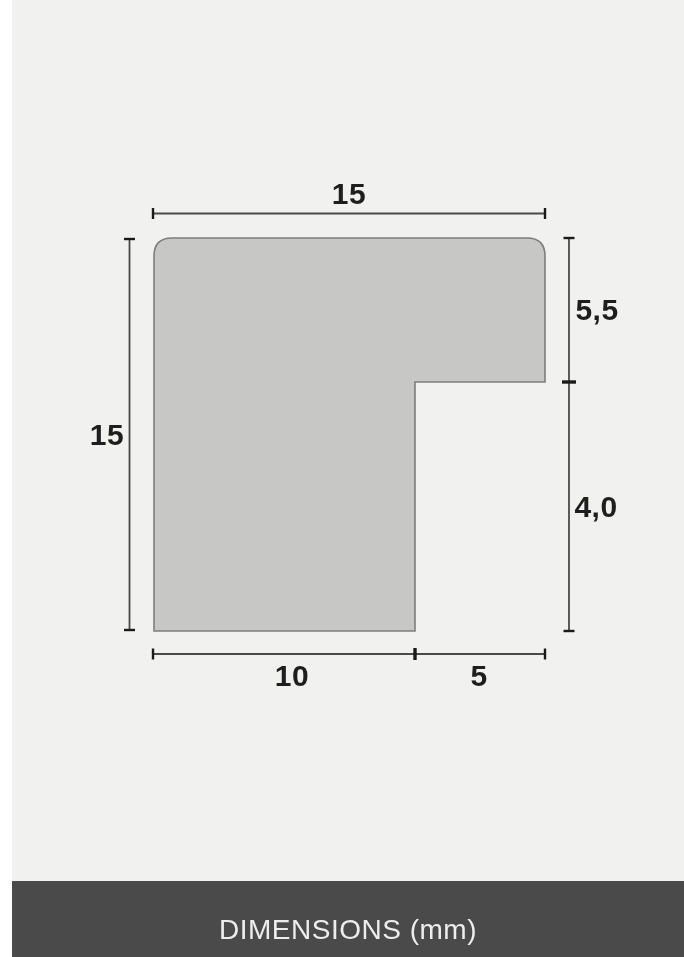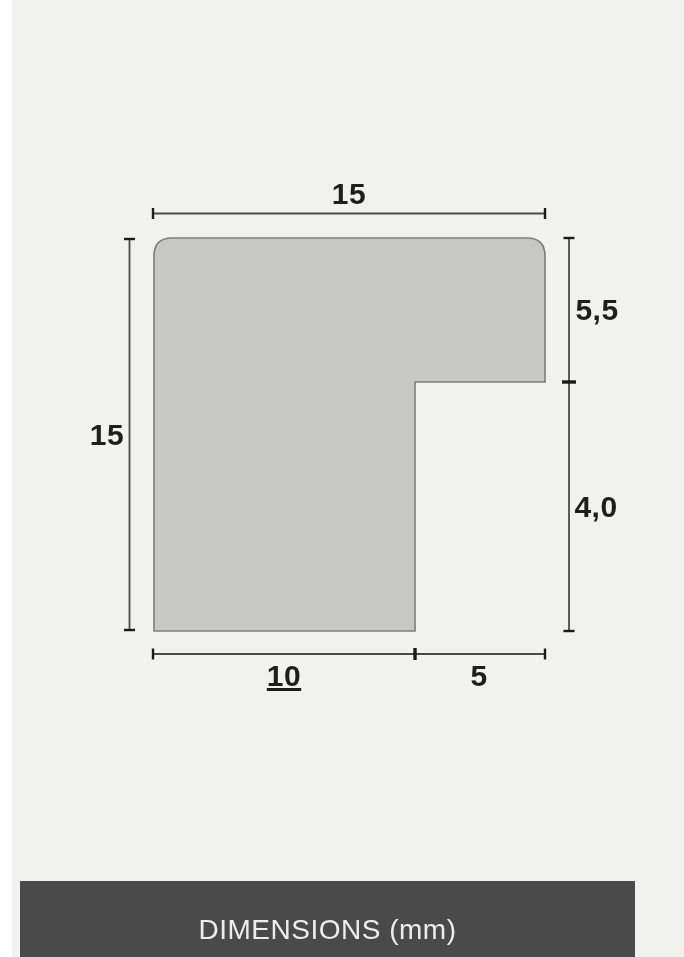--- a/index.html
+++ b/index.html
@@ -58,23 +58,23 @@
     position: absolute;
     transform: translate(-50%, -50%);
     font-size: 30px;
     font-weight: 700;
     color: var(--label);
     white-space: nowrap;
     letter-spacing: 0.5px;
   }
   .footer-bar {
     position: absolute;
-    left: 8px;
+    left: 0;
     bottom: 0;
-    width: 615px;
+    width: 672px;
     height: 76px;
     background: var(--footer-bg);
   }
   .footer-title {
     position: absolute;
     left: 50%;
     top: 49px;
     transform: translate(-50%, -50%);
     font-size: 28px;
     font-weight: 400;
@@ -128,21 +128,21 @@
   </svg>
 
   <div class="dim-label" style="left:337px; top:194px;">15</div>
 
   <div class="dim-label" style="left:95px; top:435px;">15</div>
 
   <div class="dim-label" style="left:585px; top:310px;text-align:right;">5,5</div>
 
   <div class="dim-label" style="left:584px; top:507px;">4,0</div>
 
-  <div class="dim-label" style="left:272px; top:676px;text-decoration:underline;">10</div>
+  <div class="dim-label" style="left:280px; top:676px;">10</div>
 
   <div class="dim-label" style="left:467px; top:676px;">5</div>
 
   <div class="footer-bar">
     <span class="footer-title">DIMENSIONS (mm)</span>
   </div>
 
 </div>
 
 </body></html>

